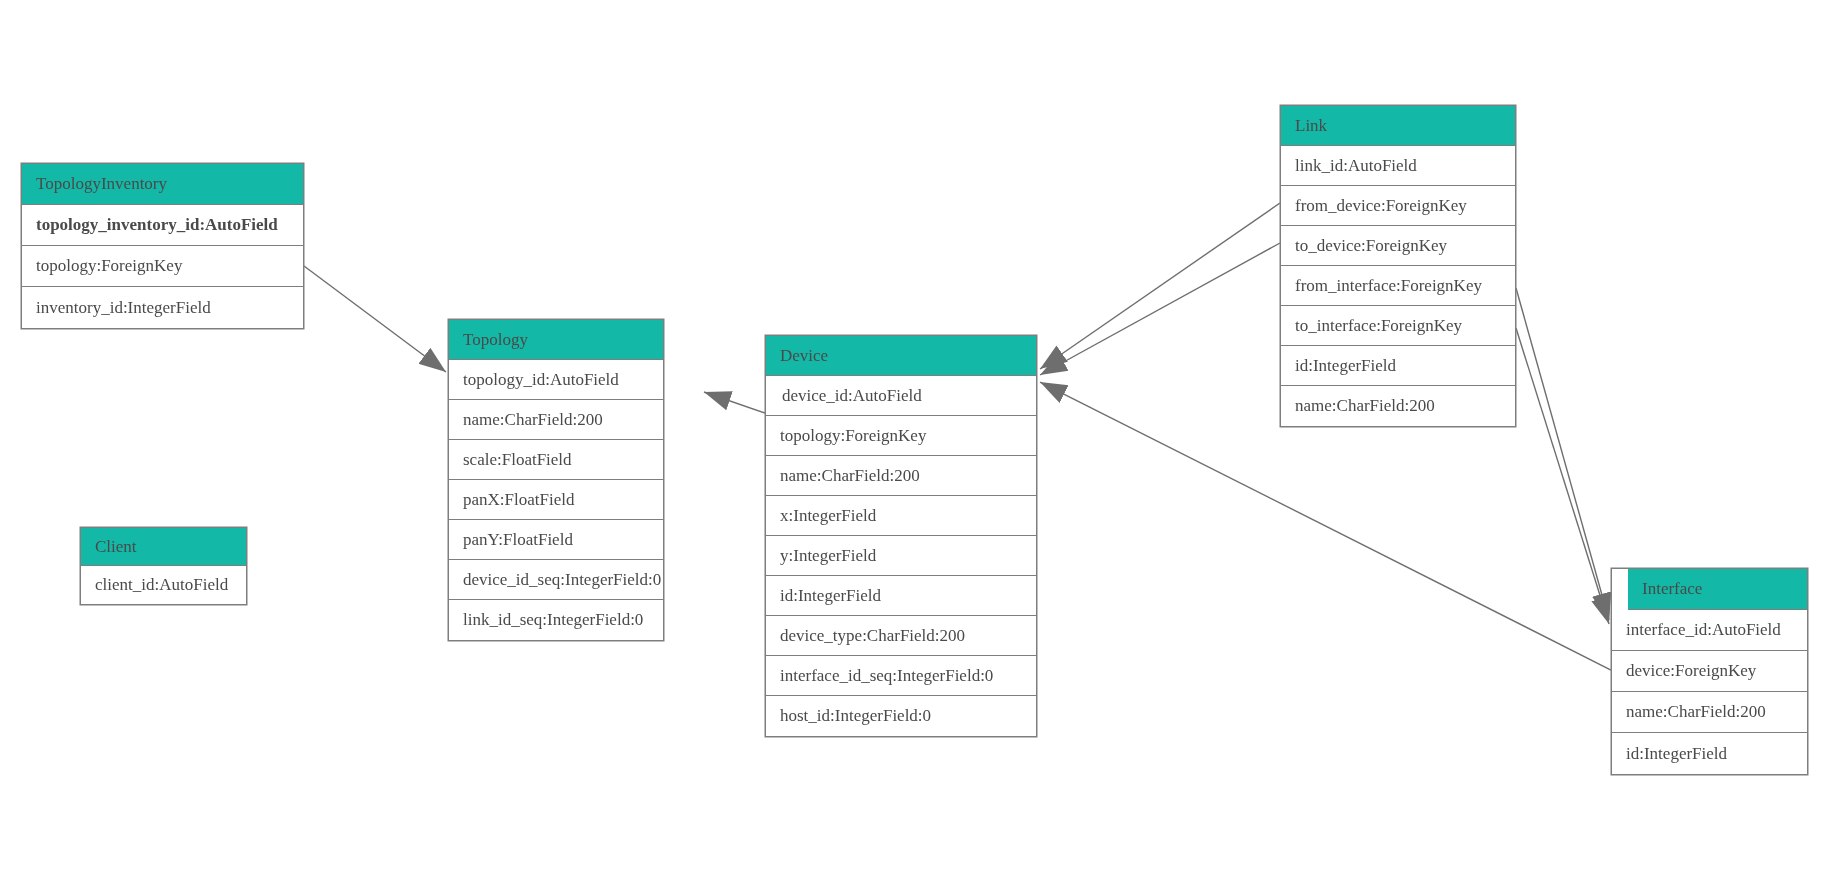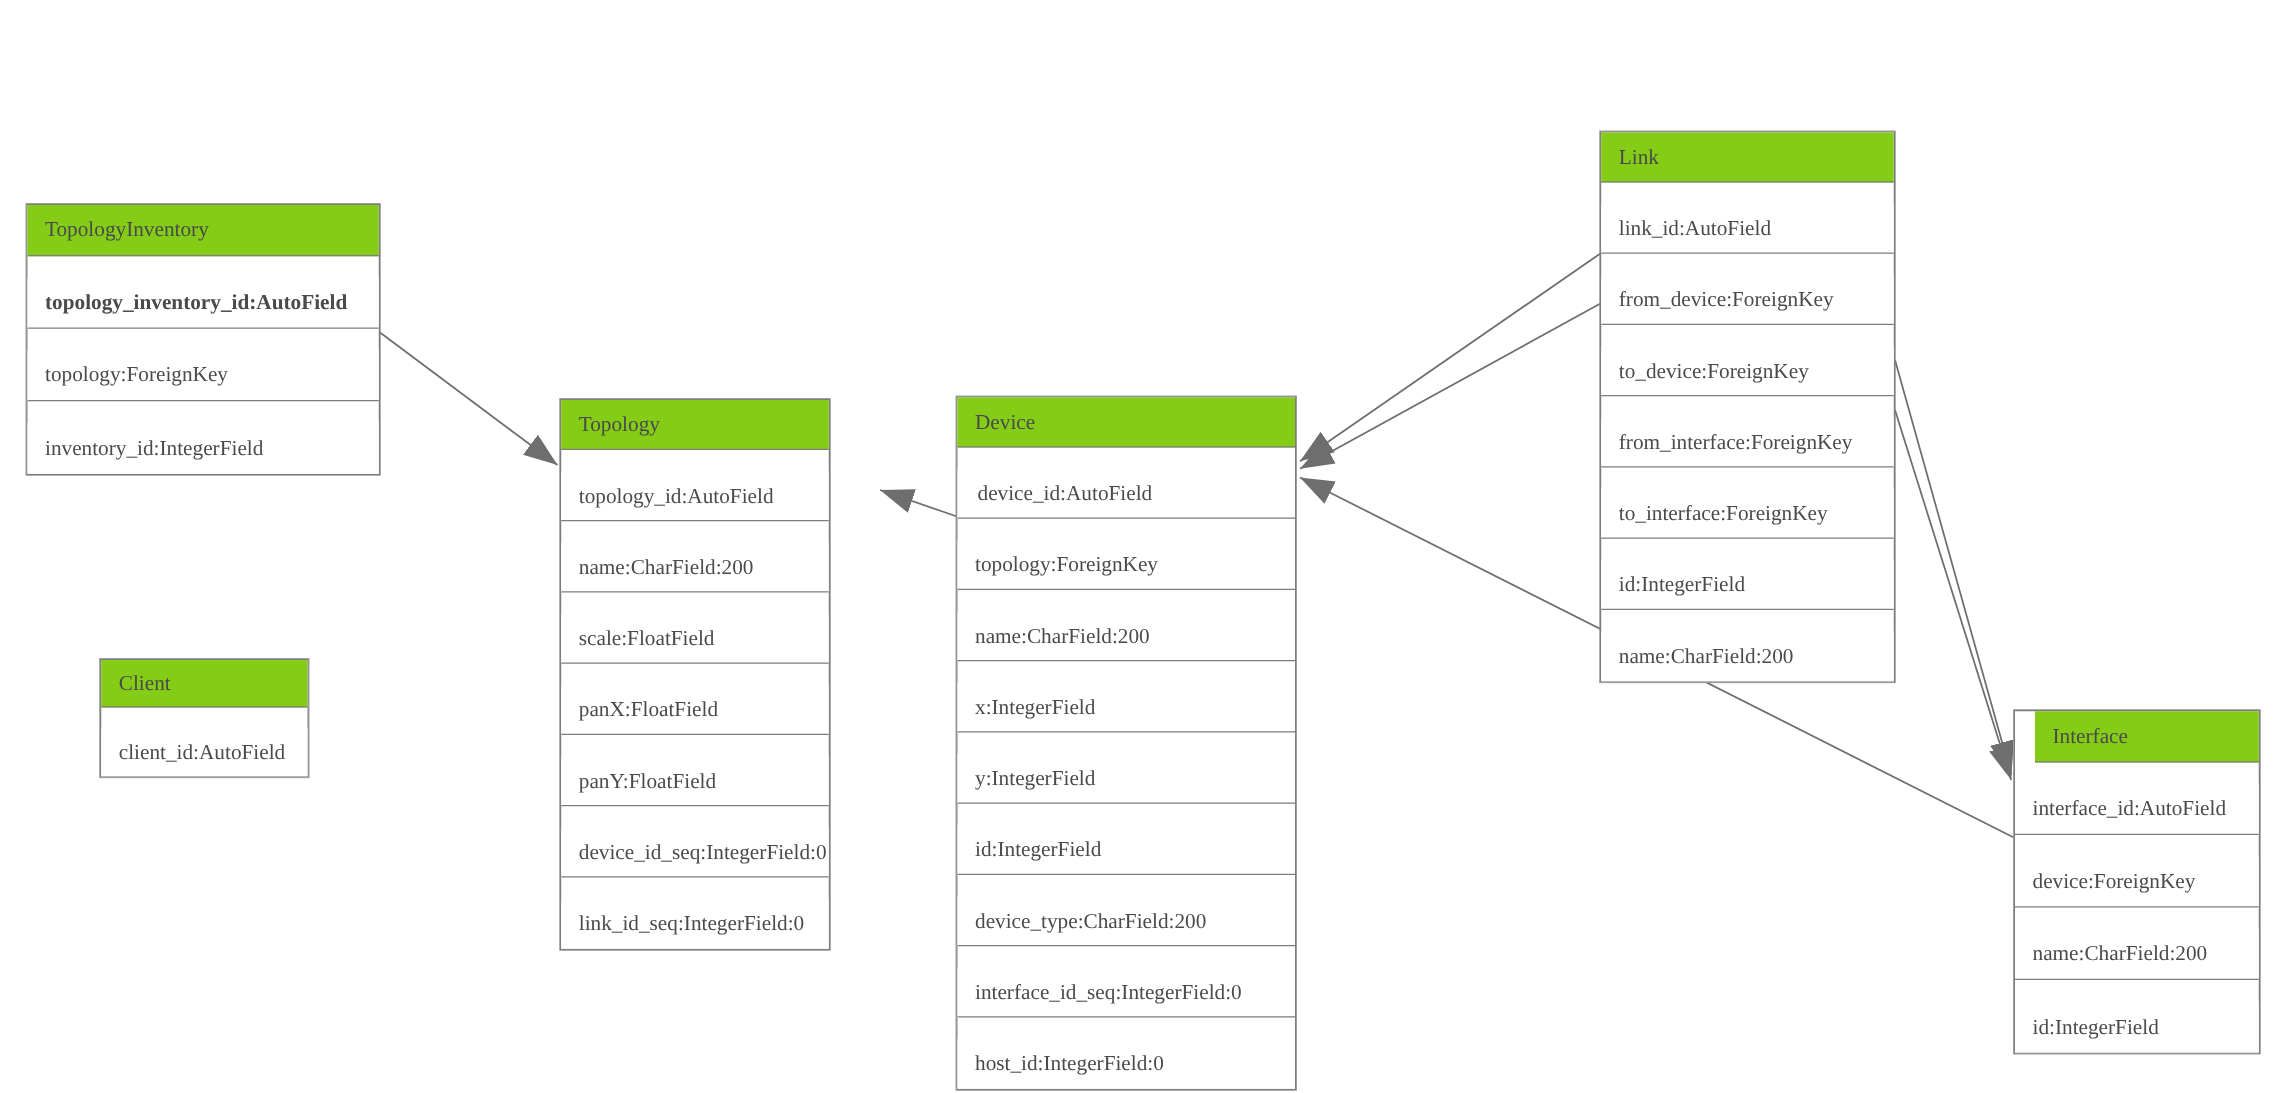--- a/index.html
+++ b/index.html
@@ -26,42 +26,41 @@
   }
   .entity {
     position: absolute;
     box-sizing: border-box;
     background: #ffffff;
     border: 1px solid #7e7e7e;
     box-shadow: 0 0 0 0.5px #7e7e7e;
   }
   .entity-header {
     box-sizing: border-box;
-    background: #84cc16;
+    background: #14b8a6;
     border-bottom: 1px solid #7e7e7e;
     display: flex;
     align-items: center;
     padding: 12px 14px;
     font-size: 17px;
     color: #4a4a4a;
     white-space: nowrap;
     overflow: hidden;
   }
   .entity-row {
     box-sizing: border-box;
     background: #ffffff;
     border-bottom: 1px solid #7e7e7e;
     display: flex;
     align-items: center;
     padding: 0 14px;
     font-size: 17px;
     color: #4a4a4a;
     white-space: nowrap;
     overflow: hidden;
-    margin-top: 17px;
   }
   .entity .entity-row:last-child {
     border-bottom: none;
   }
 </style>
 </head>
 <body>
 
 <div id="diagram">
   <svg id="edges" xmlns="http://www.w3.org/2000/svg" width="1824" height="874" viewBox="0 0 1824 874">
@@ -94,21 +93,21 @@
       <div class="entity-row" style="height: 40px;">scale:FloatField</div>
       <div class="entity-row" style="height: 40px;">panX:FloatField</div>
       <div class="entity-row" style="height: 40px;">panY:FloatField</div>
       <div class="entity-row" style="height: 40px;">device_id_seq:IntegerField:0</div>
       <div class="entity-row" style="height: 40px;">link_id_seq:IntegerField:0</div>
     </div>
     <div class="entity" style="left: 80px; top: 527px; width: 167px;">
     <div class="entity-header" style="height: 38px;">Client</div>
   <div class="entity-row" style="height: 38px;">client_id:AutoField</div>
     </div>
-    <div class="entity" style="left: 765px; top: 317px; width: 272px;">
+    <div class="entity" style="left: 765px; top: 335px; width: 272px;">
     <div class="entity-header" style="height: 40px;">Device</div>
   <div class="entity-row" style="height: 40px; padding-left: 16px;">device_id:AutoField</div>
       <div class="entity-row" style="height: 40px;">topology:ForeignKey</div>
       <div class="entity-row" style="height: 40px;">name:CharField:200</div>
       <div class="entity-row" style="height: 40px;">x:IntegerField</div>
       <div class="entity-row" style="height: 40px;">y:IntegerField</div>
       <div class="entity-row" style="height: 40px;">id:IntegerField</div>
       <div class="entity-row" style="height: 40px;">device_type:CharField:200</div>
       <div class="entity-row" style="height: 40px;">interface_id_seq:IntegerField:0</div>
       <div class="entity-row" style="height: 40px;">host_id:IntegerField:0</div>

